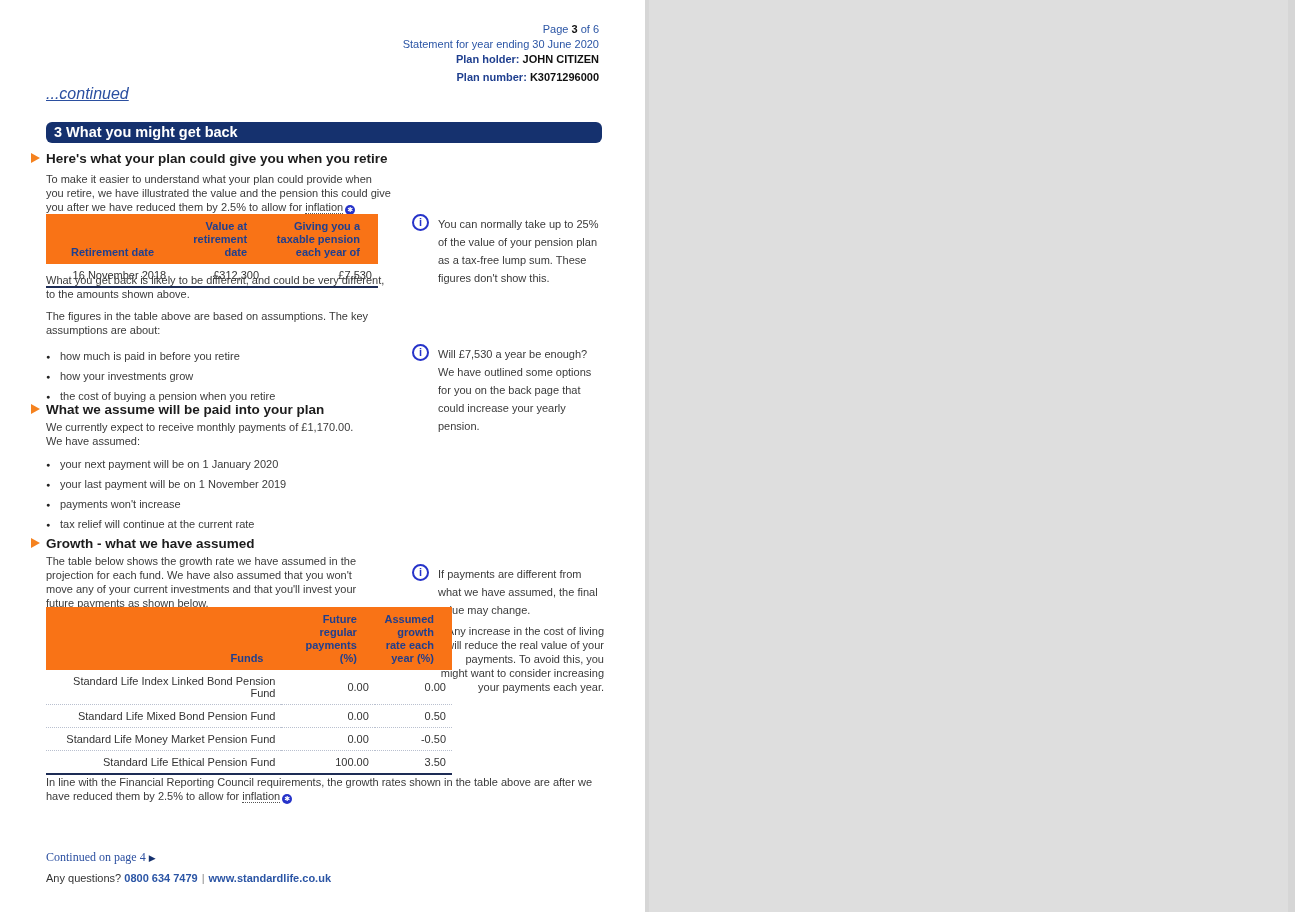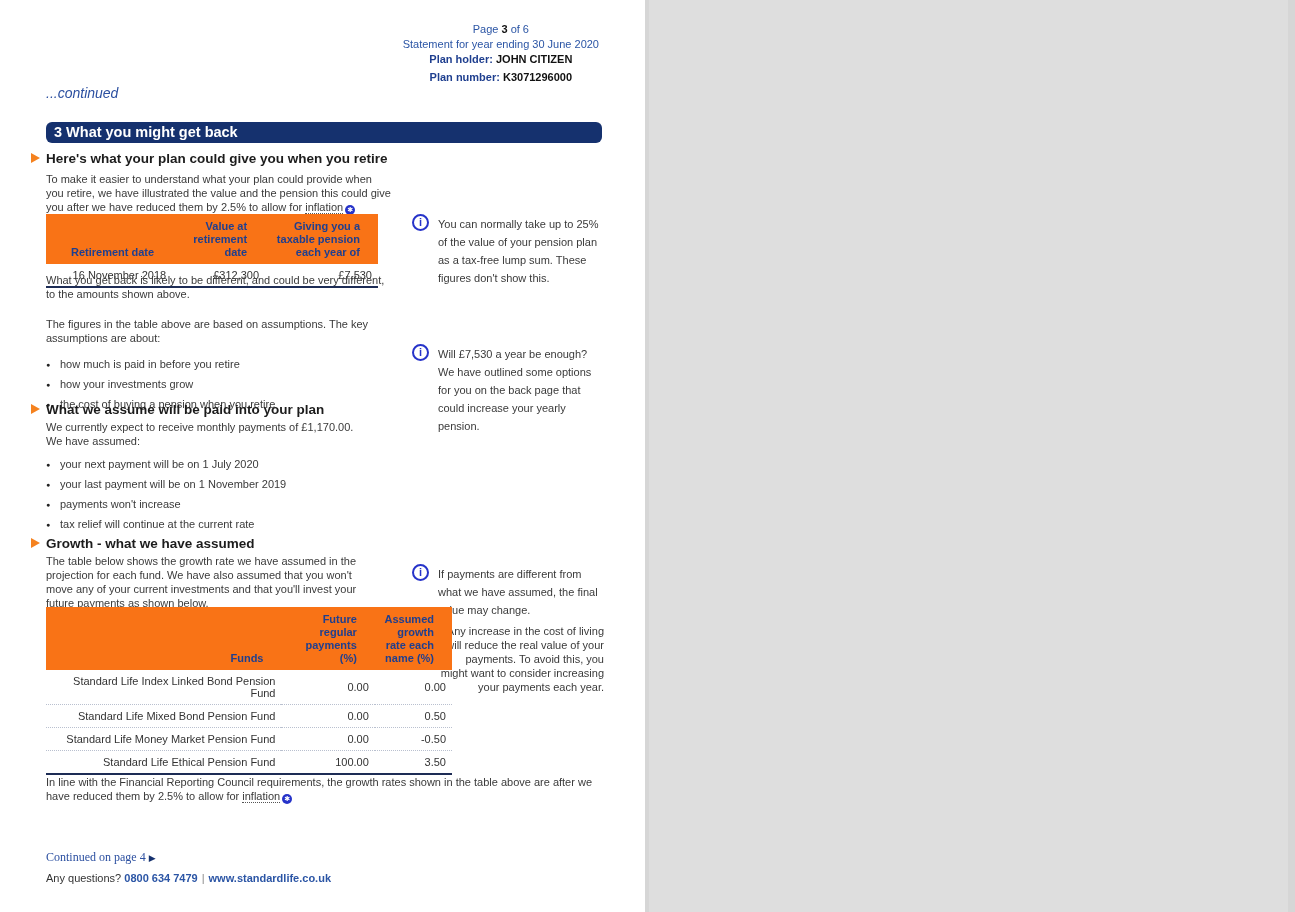--- a/index.html
+++ b/index.html
@@ -7,21 +7,21 @@
               font-family:"Liberation Sans", sans-serif; }
   .page { position:absolute; top:0; height:912px; background:#fff; }
   .page-left  { left:0;   width:645px; }
   .page-right { left:649; width:639px; }
   .divider { position:absolute; left:645px; top:0; width:4px; height:912px; background:#d6d6d6; }
   .right-strip { position:absolute; left:1288px; top:0; width:7px; height:912px; background:#d6d6d6; }
 
   .abs { position:absolute; }
 
   
-  .pg-header { text-align:center; font-size:11px; line-height:15px; color:#2b55a5; }
+  .pg-header { text-align:right; font-size:11px; line-height:15px; color:#2b55a5; }
   .pg-header .hold { color:#1f3f8f; font-weight:bold; }
   .pg-header .val  { color:#111; font-weight:bold; }
   .pg-header .num-line { margin-top:3px; }
   .pg-header b { color:#111; }
 
   
   .tab { background:#15316e; color:#fff; font-weight:bold; font-size:12.5px;
          text-align:center; line-height:20px; }
   .mark { position:absolute; width:9px; height:9px; border-top:2px solid #15316e; }
   .mark.l { transform:rotate(-38deg); }
@@ -71,21 +71,21 @@
   .infl { border-bottom:1px dotted #555; color:#3a3a3a; cursor:pointer; }
   .gdot { display:inline-block; width:10px; height:10px; border-radius:50%; background:#2633c9;
           color:#fff; font-size:7px; line-height:10px; text-align:center; vertical-align:-1px; margin-left:2px; cursor:pointer; }
 
   
   .cont { font-family:"Liberation Serif", serif; color:#2b4fa0; font-size:12px; }
   .cont .arr { font-size:9px; color:#15316e; }
   .quest { font-size:11px; color:#333; margin-top:7px; }
   .quest b { color:#2b55a5; }
   .quest .sep { color:#888; padding:0 4px; font-weight:normal; }
-  i.contd { color:#2b4fa0; font-size:14px; }
+  i.contd { color:#2b4fa0; font-size:16px;text-decoration:underline; }
 </style>
 </head>
 <body>
 
 <div class="page page-left">
 
   <div class="abs pg-header" style="top:22px; right:46px;">
     <div><span>Page </span><b>2</b><span> of 6</span></div>
     <div>Statement for year ending 30 June 2020</div>
     <div><span class="hold">Plan holder: </span><span class="val">JOHN CITIZEN</span></div>
@@ -236,21 +236,21 @@
           <td>16 November 2018</td>
           <td>£312,300</td>
           <td>£7,530</td>
         </tr>
       </tbody>
     </table>
   </div>
 
   <div class="abs" style="top:273px; left:46px; width:345px;">
     <p>What you get back is likely to be different, and could be very different, to the amounts shown above.</p>
-    <p class="gap" style="margin-top:16px;">The figures in the table above are based on assumptions. The key assumptions are about:</p>
+    <p class="gap" style="margin-top:8px;">The figures in the table above are based on assumptions. The key assumptions are about:</p>
     <ul style="margin-top:12px;">
       <li>how much is paid in before you retire</li>
       <li>how your investments grow</li>
       <li>the cost of buying a pension when you retire</li>
     </ul>
   </div>
 
   <div class="abs note" style="top:214px; left:412px; width:192px;">
     <span class="ic ring">i</span>
     <span class="txt">You can normally take up to 25% of the value of your pension plan as a tax-free lump sum. These figures don't show this.</span>
@@ -258,21 +258,21 @@
   <div class="abs note" style="top:272px; left:412px; width:192px;">
     <span class="ic ring">i</span>
     <span class="txt">Will £7,530 a year be enough? We have outlined some options for you on the back page that could increase your yearly pension.</span>
   </div>
 
   <div class="abs" style="top:402px; left:46px; width:345px;">
     <div class="h big" style="margin-bottom:3px;"><span class="tri"></span><span>What we assume will be paid into your plan</span></div>
     <p>We currently expect to receive monthly payments of £1,170.00.</p>
     <p>We have assumed:</p>
     <ul style="margin-top:9px;">
-      <li>your next payment will be on 1 July 2020</li>
+      <li>your next payment will be on 1 January 2020</li>
       <li>your last payment will be on 1 November 2019</li>
       <li>payments won't increase</li>
       <li>tax relief will continue at the current rate</li>
     </ul>
   </div>
 
   <div class="abs note" style="top:402px; left:412px; width:192px;">
     <span class="ic ring">i</span>
     <span class="txt">If payments are different from what we have assumed, the final value may change.</span>
     <div class="txt" style="margin-top:6px;">Any increase in the cost of living will reduce the real value of your payments. To avoid this, you might want to consider increasing your payments each year.</div>
@@ -287,21 +287,21 @@
     <table class="grow-table">
       <colgroup>
           <col style="width:58%">
           <col style="width:23%">
           <col style="width:19%">
         </colgroup>
       <thead>
         <tr>
           <th>Funds</th>
           <th>Future regular payments (%)</th>
-          <th>Assumed growth rate each name (%)</th>
+          <th>Assumed growth rate each year (%)</th>
         </tr>
       </thead>
       <tbody>
         <tr>
           <td>Standard Life Index Linked Bond Pension Fund</td>
           <td>0.00</td>
           <td>0.00</td>
         </tr>
         <tr>
           <td>Standard Life Mixed Bond Pension Fund</td>

